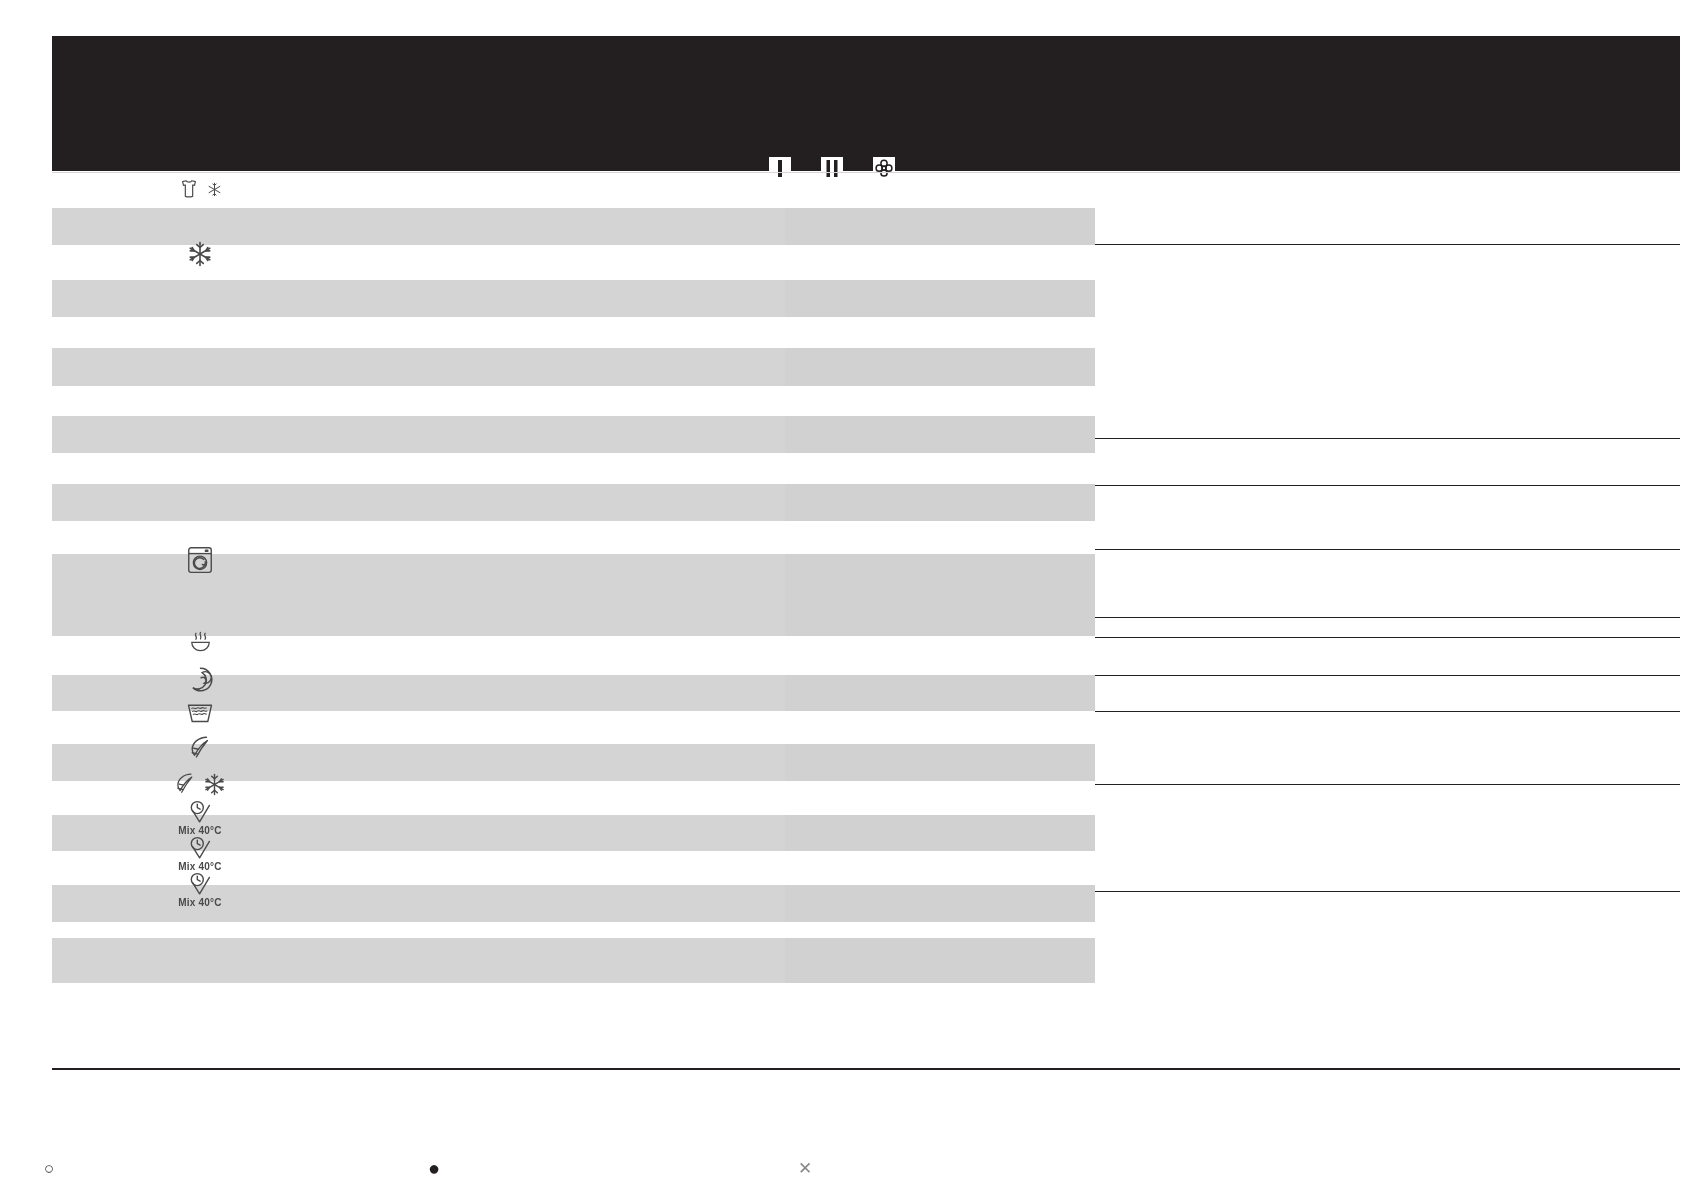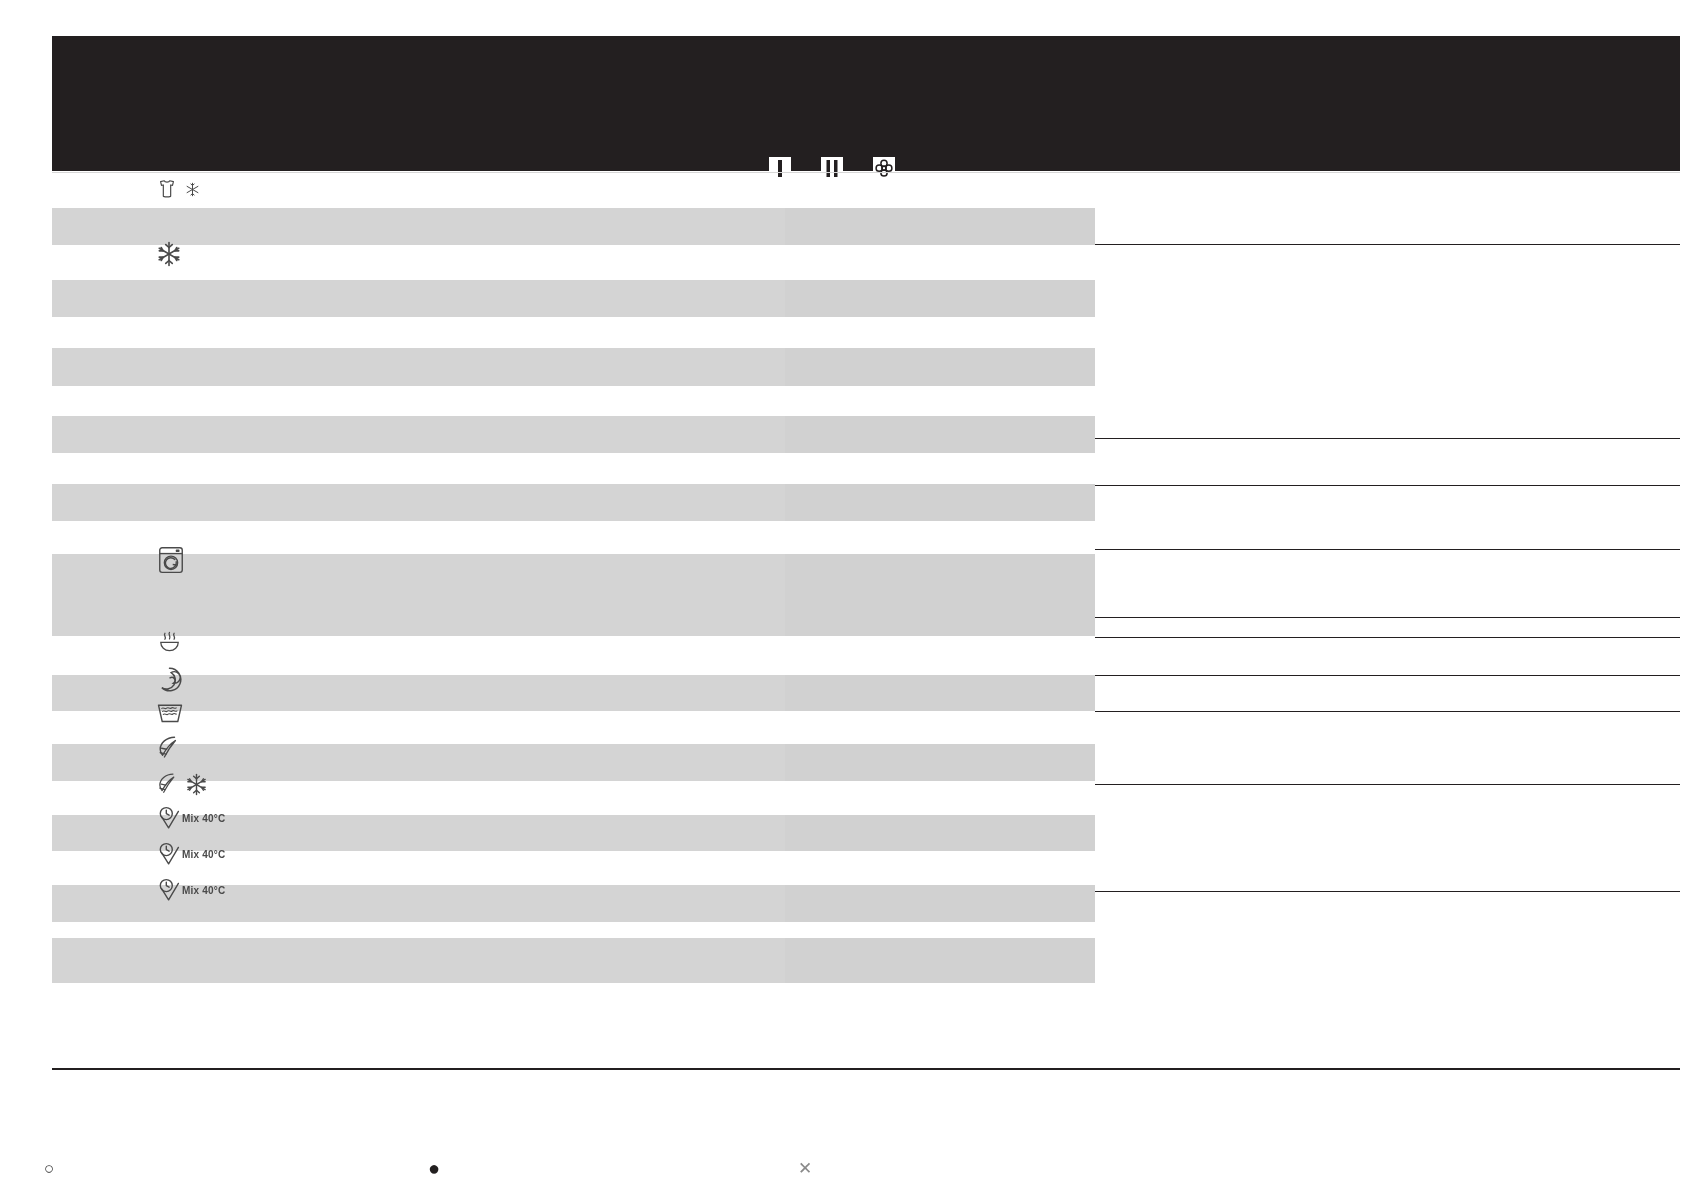--- a/index.html
+++ b/index.html
@@ -103,24 +103,26 @@
     left: 52px;
     top: 1068px;
     width: 1628px;
     height: 2px;
     background: #231f20;
   }
 
   
   .icon-cell {
     position: absolute;
-    left: 156px;
+    left: 140px;
     width: 120px;
     display: flex;
+    flex-direction: column;
     align-items: center;
+    justify-content: center;
     color: #4a4a4a;
   }
   .icon-row {
     display: flex;
     align-items: center;
     justify-content: center;
     gap: 7px;
   }
   .icon-caption {
     font-size: 10px;

